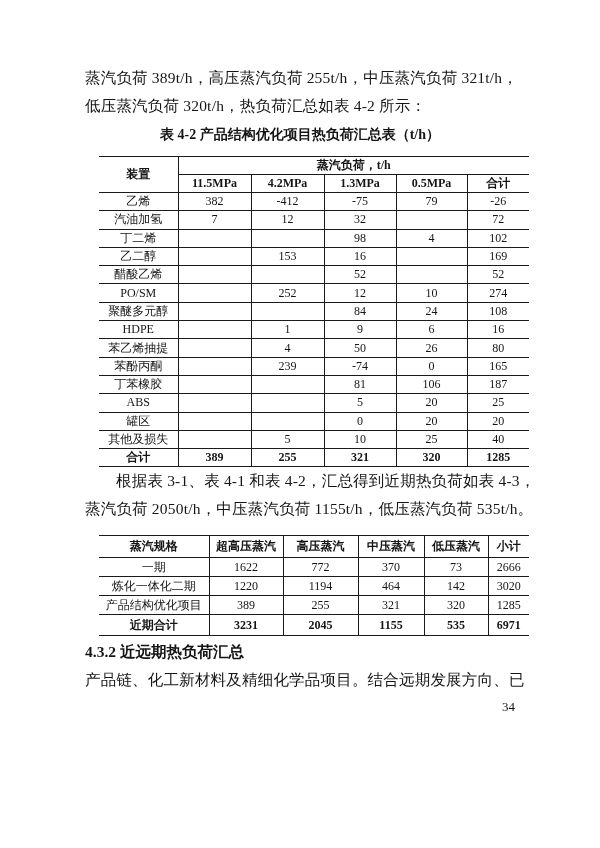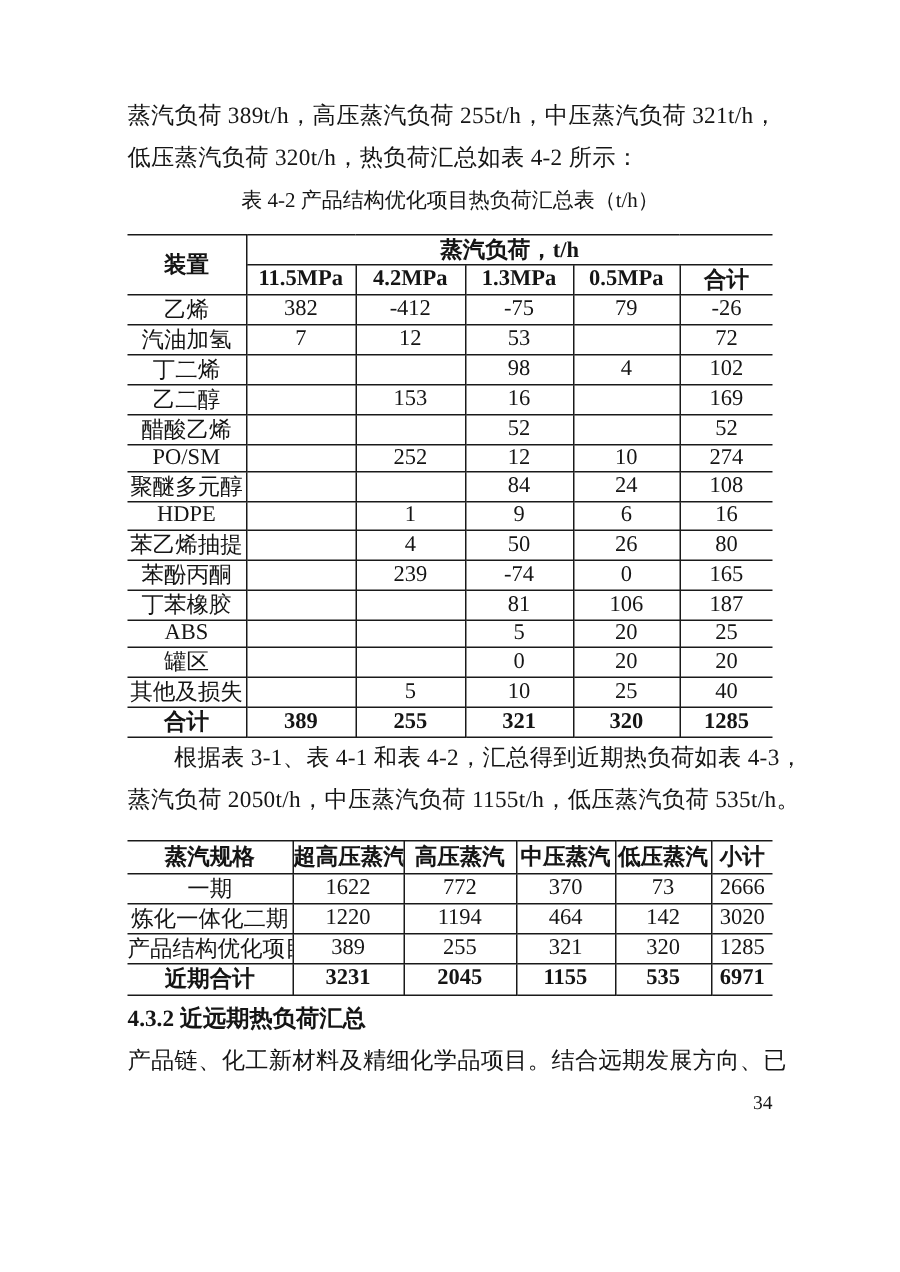--- a/index.html
+++ b/index.html
@@ -12,28 +12,29 @@
 
   .para { width: 430px; }
   .line {
     font-size: 15.5px; line-height: 28px; white-space: nowrap;
     letter-spacing: 0.2px;
   }
   .line.fill { text-align: justify; text-align-last: justify; }
   .line.indent { text-indent: 31px; }
 
   .table-title {
-    font-size: 14px; font-weight: normal; text-align: center;
+    font-size: 14px; font-weight: bold; text-align: center;
     line-height: 29px; white-space: nowrap;
   }
   .title-43 { line-height: 30px; margin-top: 2px; }
 
   table.doc-table {
     border-collapse: collapse; table-layout: fixed; width: 430px;
-    font-size: 15px;
+    font-size: 12px;
+    margin-left: 14px;
   }
   table.doc-table td {
     border: 1px solid #1a1a1a; text-align: center; vertical-align: middle;
     padding: 0; overflow: hidden; white-space: nowrap;
   }
   table.doc-table tr > td:first-child { border-left: none; }
   table.doc-table tr > td:last-child { border-right: none; }
   .th { font-weight: bold; }
   tr.bold-row td { font-weight: bold; }
 
@@ -95,21 +96,21 @@
           <td>382</td>
           <td>-412</td>
           <td>-75</td>
           <td>79</td>
           <td>-26</td>
         </tr>
         <tr>
           <td>汽油加氢</td>
           <td>7</td>
           <td>12</td>
-          <td>53</td>
+          <td>32</td>
           <td></td>
           <td>72</td>
         </tr>
         <tr>
           <td>丁二烯</td>
           <td></td>
           <td></td>
           <td>98</td>
           <td>4</td>
           <td>102</td>

